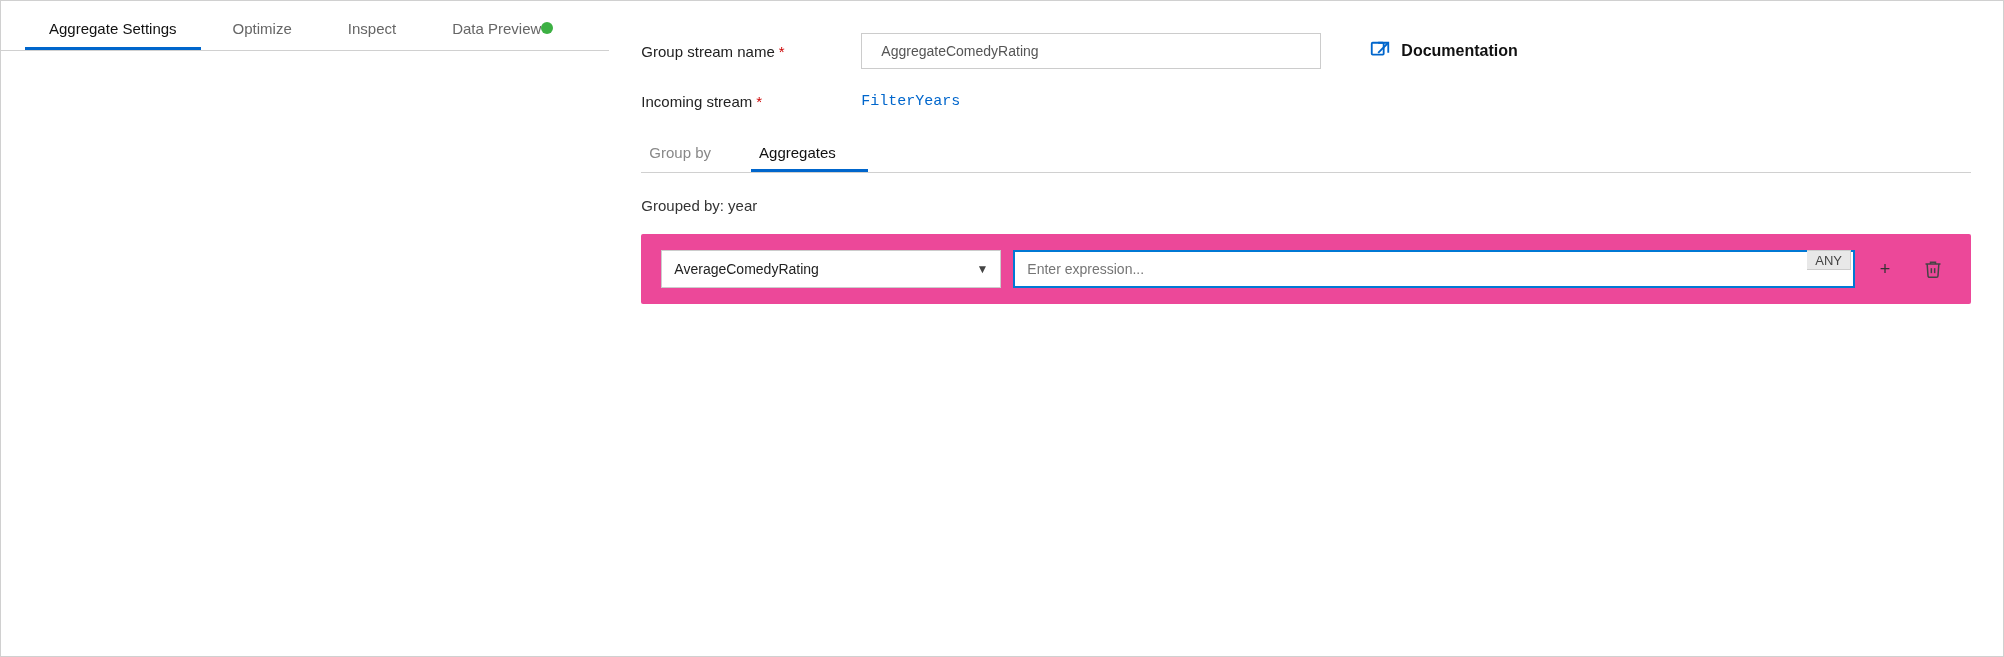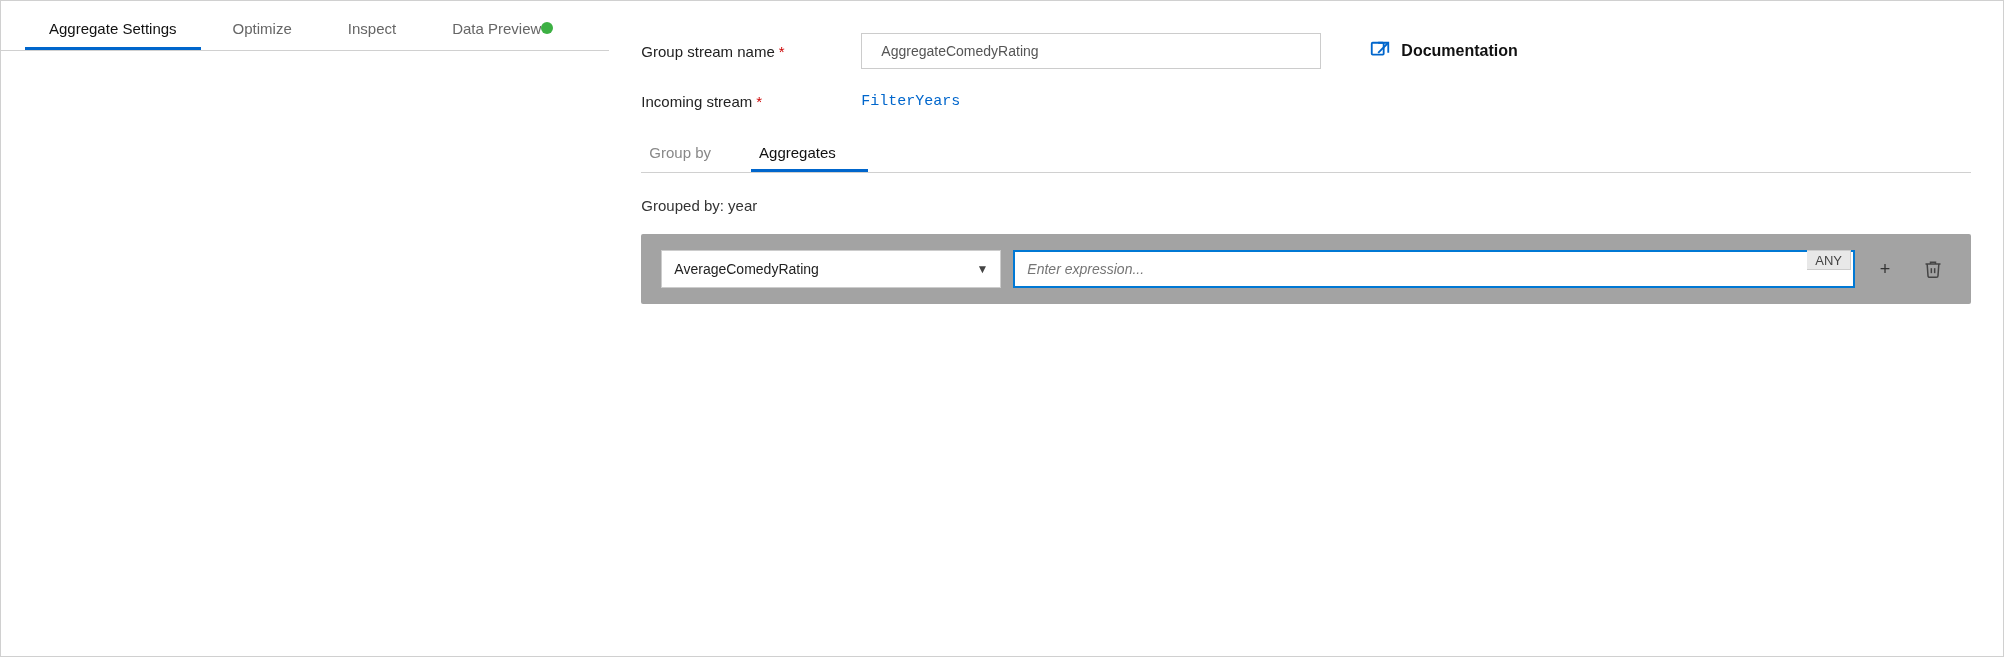--- a/index.html
+++ b/index.html
@@ -154,21 +154,21 @@
       color: #333;
       margin-bottom: 20px;
       margin-top: 8px;
     }
 
     
     .aggregate-row {
       display: flex;
       align-items: center;
       gap: 12px;
-      background: #a3a3a3;
+      background: #ec4899;
       padding: 16px 20px;
       border-radius: 2px;
     }
 
     .dropdown-select {
       width: 340px;
       height: 38px;
       background: #fff;
       border: 1px solid #ccc;
       display: flex;
@@ -192,21 +192,20 @@
 
     .expression-input {
       width: 100%;
       height: 38px;
       border: 2px solid #0078d4;
       padding: 0 50px 0 12px;
       font-size: 14px;
       color: #888;
       outline: none;
       background: #fff;
-      font-style: italic;
     }
 
     .any-badge {
       position: absolute;
       right: 4px;
       top: 0;
       height: 20px;
       background: #e8e8e8;
       border: 1px solid #ccc;
       border-left: none;

